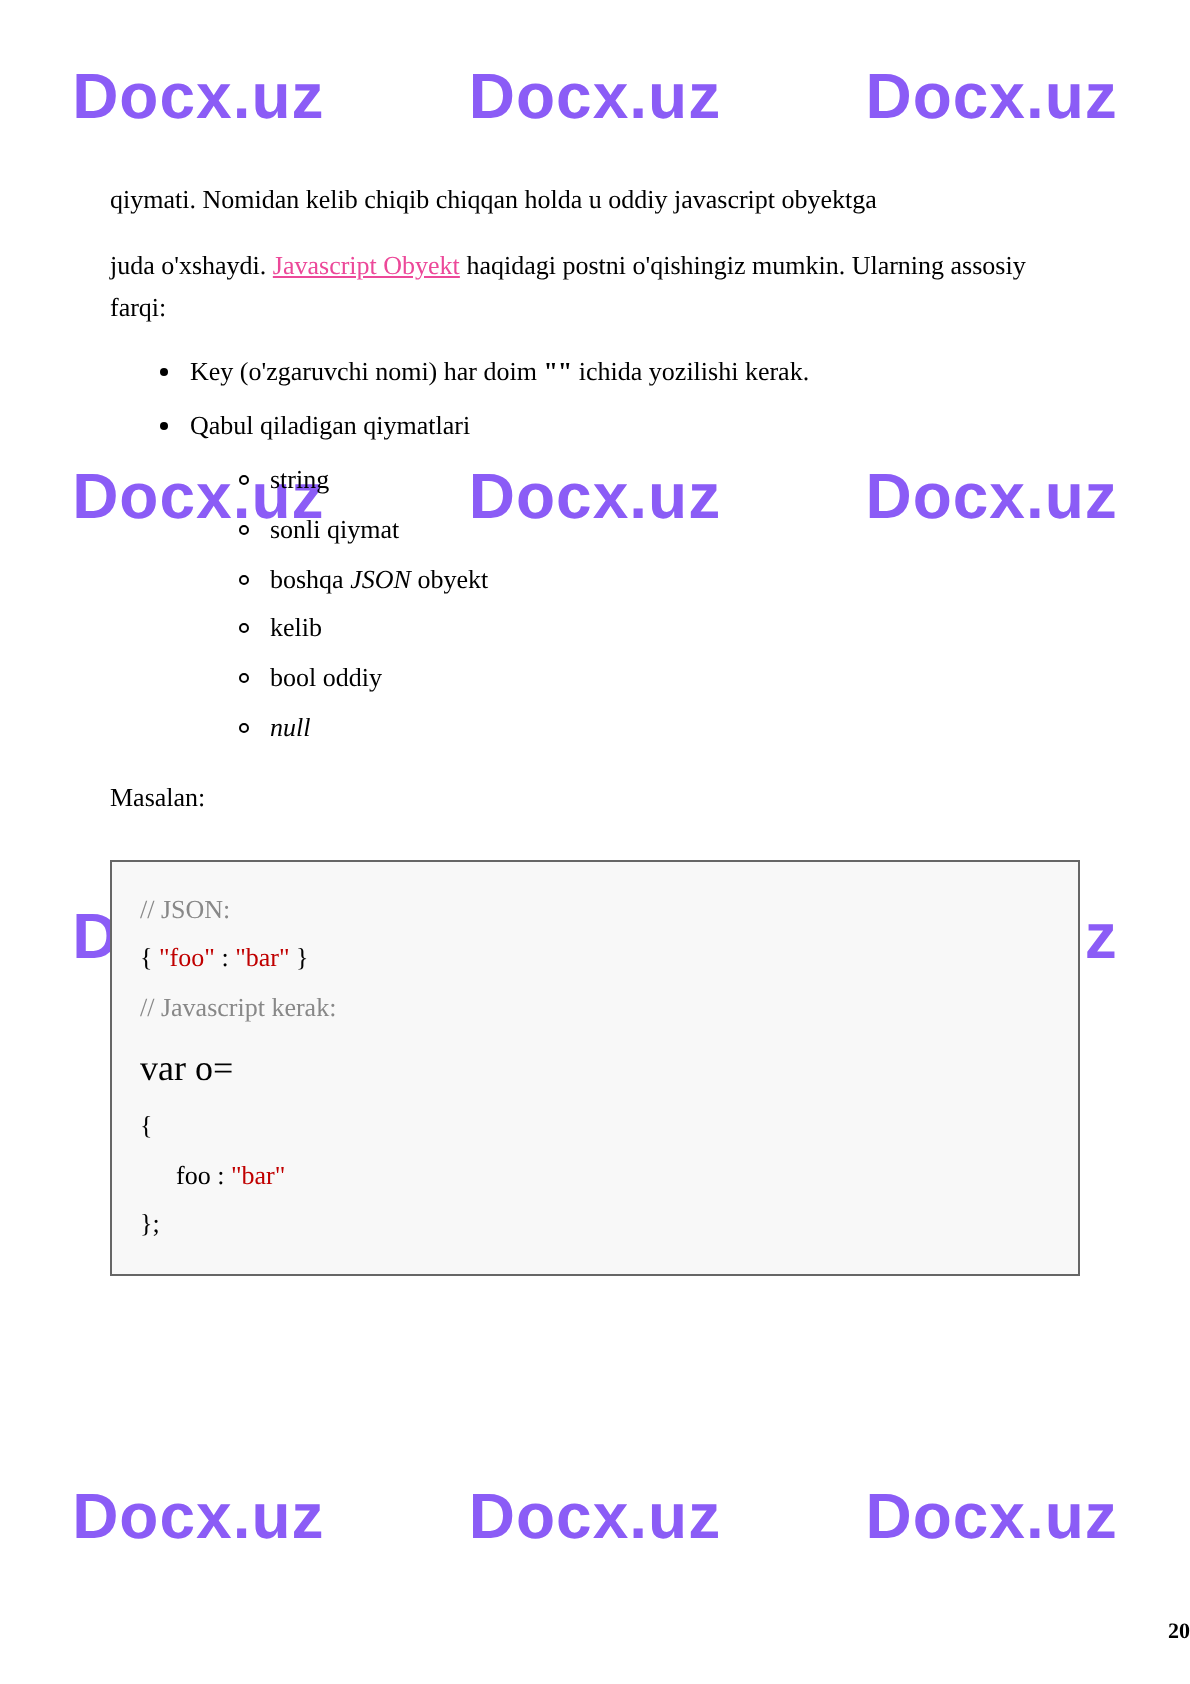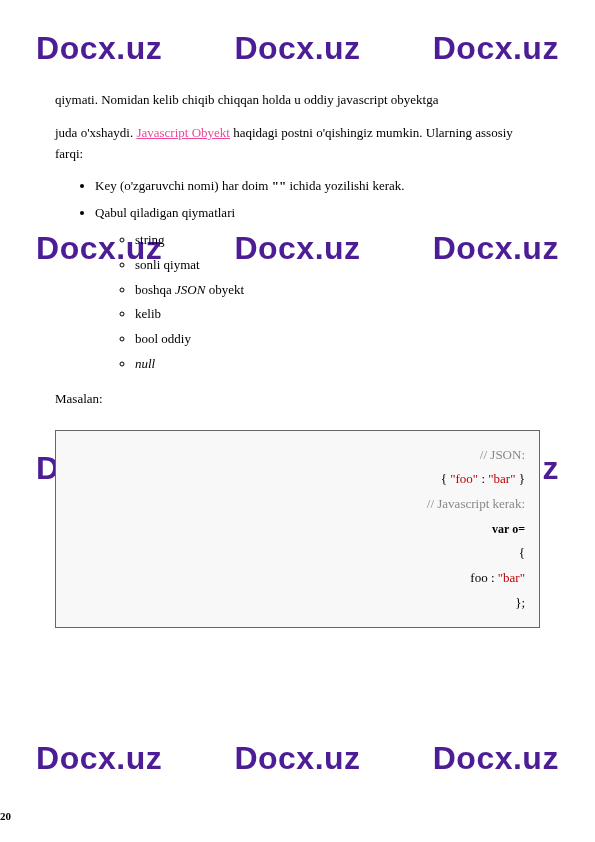--- a/index.html
+++ b/index.html
@@ -18,21 +18,21 @@
     left: 0;
     right: 0;
     display: flex;
     justify-content: space-around;
     z-index: 0;
   }
   .watermark-row span {
     font-family: Arial, Helvetica, sans-serif;
     font-weight: bold;
     font-size: 32px;
-    color: #4c1d95;
+    color: #8b5cf6;
     letter-spacing: 0.5px;
   }
   .wm1 { top: 30px; }
   .wm2 { top: 230px; }
   .wm3 { top: 450px; }
   .wm4 { top: 740px; }
   .content {
     position: relative;
     z-index: 1;
     padding: 90px 55px 20px 55px;
@@ -57,32 +57,31 @@
   ul.level2 > li {
     margin-bottom: 4px;
   }
   .masalan { margin: 14px 0 20px 0; }
   .codebox {
     border: 1px solid #666;
     background: #f8f8f8;
     padding: 12px 14px;
     line-height: 1.9;
     font-family: "Times New Roman", Times, serif;
-    text-align: right;
   }
   .codebox .cmt { color: #888; }
   .codebox .str { color: #c00000; }
-  .codebox .bold { font-weight: bold; font-size: 12px; }
+  .codebox .bold { font-weight: normal; font-size: 18px; }
   .codebox .indent { padding-left: 18px; display: block; }
   .page-num {
     position: absolute;
     bottom: 20px;
     left: 0;
     right: 0;
-    text-align: left;
+    text-align: right;
     font-size: 11px;
     z-index: 1;
     font-weight: bold;
   }
   .italic { font-style: italic; }
   .bold { font-weight: bold; }
 </style>
 </head>
 <body>
 

